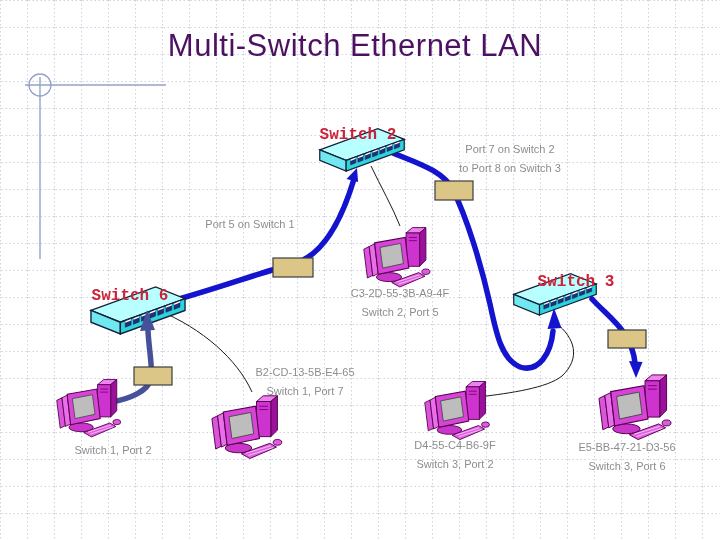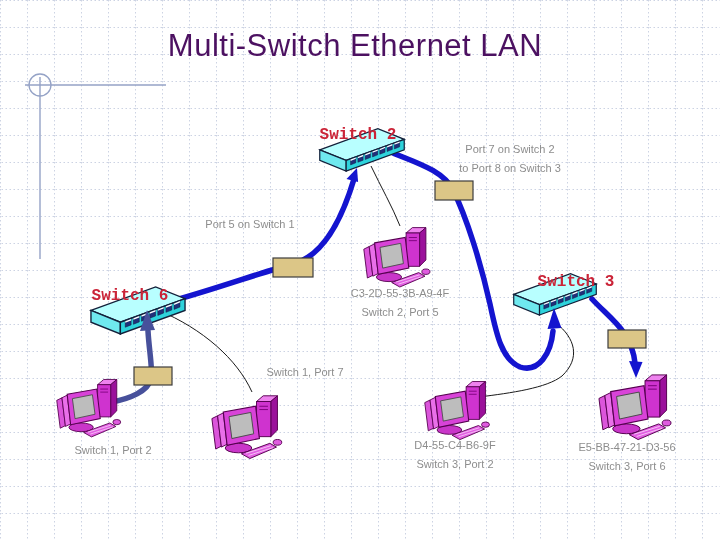--- a/index.html
+++ b/index.html
@@ -153,20 +153,21 @@
     <div>to Port 8 on Switch 3</div>
   </div>
   <div class="txt note noteB">
     <div>Port 5 on Switch 1</div>
   </div>
 
   <div class="txt note hostA1">
     <div>Switch 1, Port 2</div>
   </div>
   <div class="txt note hostB2">
+    <div>B2-CD-13-5B-E4-65</div>
     <div>Switch 1, Port 7</div>
   </div>
   <div class="txt note hostC3">
     <div>C3-2D-55-3B-A9-4F</div>
     <div>Switch 2, Port 5</div>
   </div>
   <div class="txt note hostD4">
     <div>D4-55-C4-B6-9F</div>
     <div>Switch 3, Port 2</div>
   </div>

